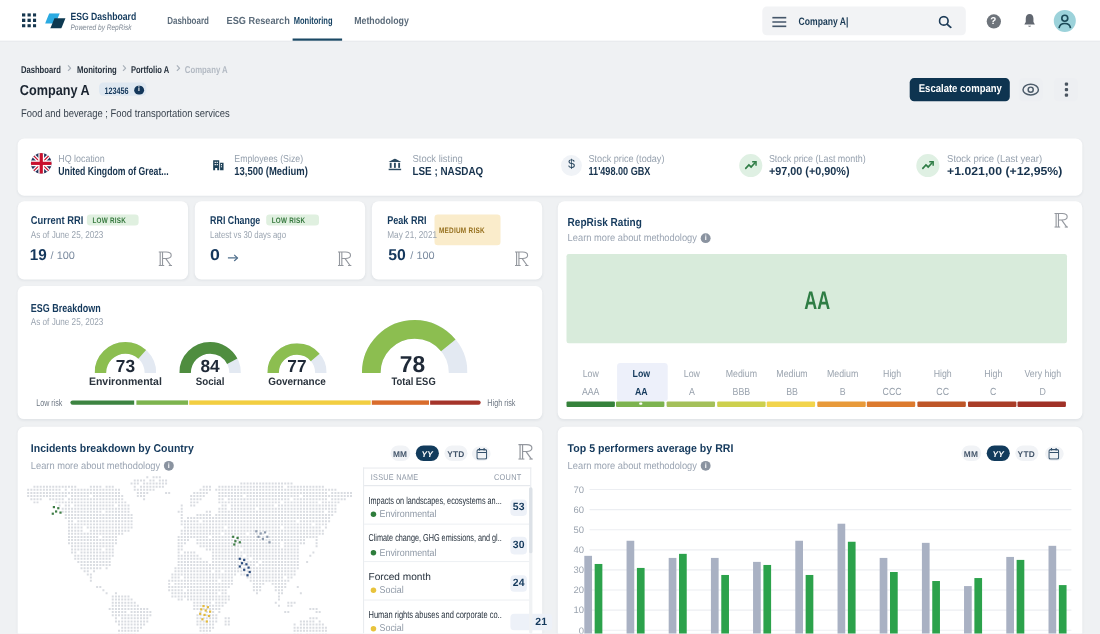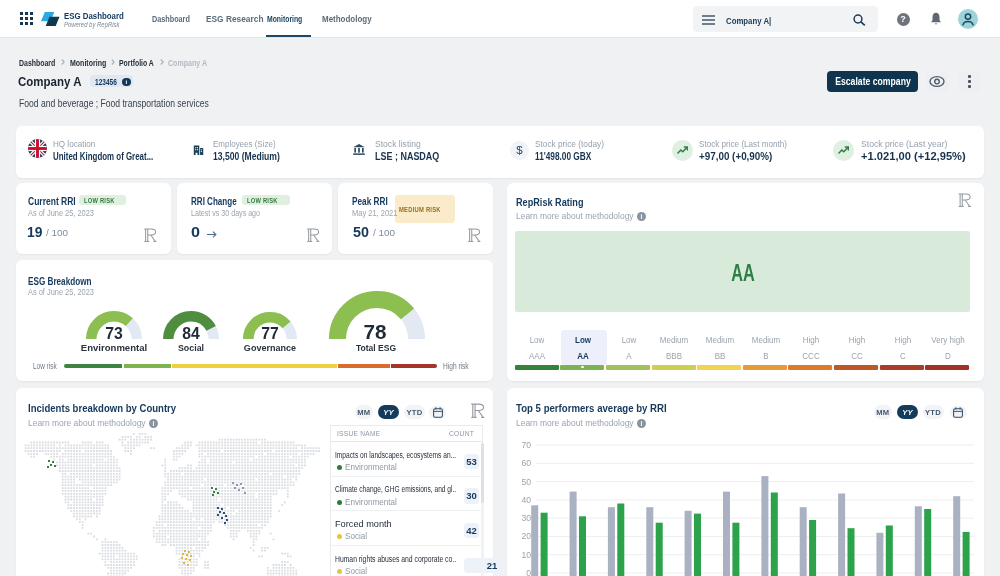--- a/index.html
+++ b/index.html
@@ -352,21 +352,21 @@
 <div class="abs" style="left:345px;top:462.0px;font-family:&quot;Liberation Sans&quot;,sans-serif;font-size:9.0px;font-weight:normal;font-style:normal;color:#8F99A6;white-space:nowrap;transform:scaleX(0.900);transform-origin:0 0;">Environmental</div>
 <div class="abs" style="left:464px;top:453.5px;width:15px;height:15.5px;background:#EDF1F8;border-radius:3.5px;text-align:center;line-height:15.5px;font-size:9.5px;font-weight:bold;color:#14395C;">53</div>
 <div class="abs" style="left:335px;top:484.1px;font-size:9.2px;color:#25303C;white-space:nowrap;transform:scaleX(0.719);transform-origin:0 0;">Climate change, GHG emissions, and gl..</div>
 <div class="abs" style="left:336.5px;top:499.6px;width:5px;height:5px;border-radius:50%;background:#2E7D3B;"></div>
 <div class="abs" style="left:345px;top:496.65px;font-family:&quot;Liberation Sans&quot;,sans-serif;font-size:9.0px;font-weight:normal;font-style:normal;color:#8F99A6;white-space:nowrap;transform:scaleX(0.900);transform-origin:0 0;">Environmental</div>
 <div class="abs" style="left:464px;top:488.1px;width:15px;height:15.5px;background:#EDF1F8;border-radius:3.5px;text-align:center;line-height:15.5px;font-size:9.5px;font-weight:bold;color:#14395C;">30</div>
 <div class="abs" style="left:331px;top:475.6px;width:151px;height:1px;background:#EEF1F4;"></div>
 <div class="abs" style="left:335px;top:518.8px;font-size:9.2px;color:#25303C;white-space:nowrap;transform:scaleX(1.000);transform-origin:0 0;">Forced month</div>
 <div class="abs" style="left:336.5px;top:534.3px;width:5px;height:5px;border-radius:50%;background:#E8C33C;"></div>
 <div class="abs" style="left:345px;top:531.3px;font-family:&quot;Liberation Sans&quot;,sans-serif;font-size:9.0px;font-weight:normal;font-style:normal;color:#8F99A6;white-space:nowrap;transform:scaleX(0.900);transform-origin:0 0;">Social</div>
-<div class="abs" style="left:464px;top:522.8px;width:15px;height:15.5px;background:#EDF1F8;border-radius:3.5px;text-align:center;line-height:15.5px;font-size:9.5px;font-weight:bold;color:#14395C;">42</div>
+<div class="abs" style="left:464px;top:522.8px;width:15px;height:15.5px;background:#EDF1F8;border-radius:3.5px;text-align:center;line-height:15.5px;font-size:9.5px;font-weight:bold;color:#14395C;">24</div>
 <div class="abs" style="left:331px;top:510.3px;width:151px;height:1px;background:#EEF1F4;"></div>
 <div class="abs" style="left:335px;top:553.5px;font-size:9.2px;color:#25303C;white-space:nowrap;transform:scaleX(0.741);transform-origin:0 0;">Human rights abuses and corporate co..</div>
 <div class="abs" style="left:336.5px;top:569.0px;width:5px;height:5px;border-radius:50%;background:#E8C33C;"></div>
 <div class="abs" style="left:345px;top:565.95px;font-family:&quot;Liberation Sans&quot;,sans-serif;font-size:9.0px;font-weight:normal;font-style:normal;color:#8F99A6;white-space:nowrap;transform:scaleX(0.900);transform-origin:0 0;">Social</div>
 <div class="abs" style="left:464px;top:557.5px;width:38px;height:15.5px;background:#EDF1F8;border-radius:3.5px;text-align:center;line-height:15.5px;font-size:9.5px;font-weight:bold;color:#14395C;padding-left:18px;">21</div>
 <div class="abs" style="left:331px;top:545.0px;width:151px;height:1px;background:#EEF1F4;"></div>
 <div class="abs" style="left:481.2px;top:443px;width:3.3px;height:133px;background:#F0F2F4;border-radius:2px;"></div>
 <div class="abs" style="left:481.2px;top:443px;width:3.3px;height:60px;background:#DCE1E7;border-radius:2px;"></div>
 <div class="card" style="left:507px;top:388px;width:477px;height:200px;border-radius:6px 6px 0 0;"></div>
 <div class="abs" style="left:515.5px;top:402.5px;font-family:&quot;Liberation Sans&quot;,sans-serif;font-size:10.3px;font-weight:bold;font-style:normal;color:#14395C;white-space:nowrap;transform:scaleX(0.935);transform-origin:0 0;">Top 5 performers average by RRI</div>

